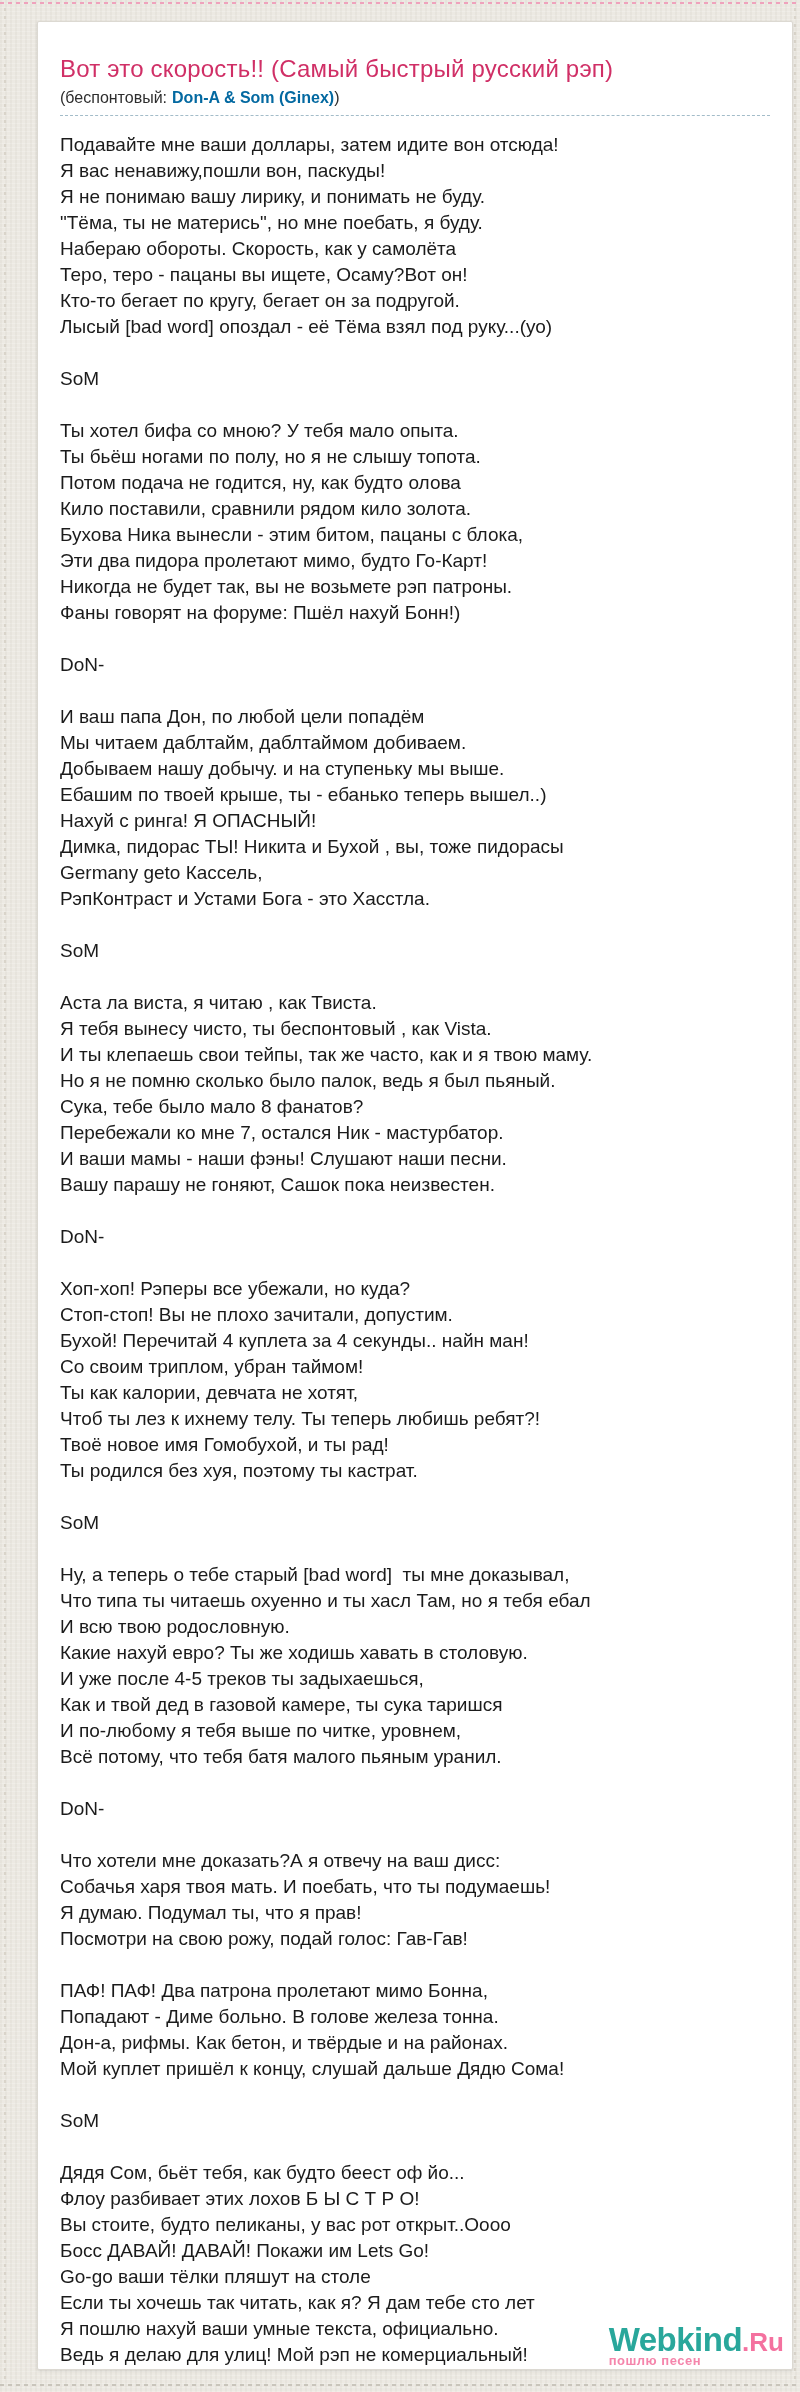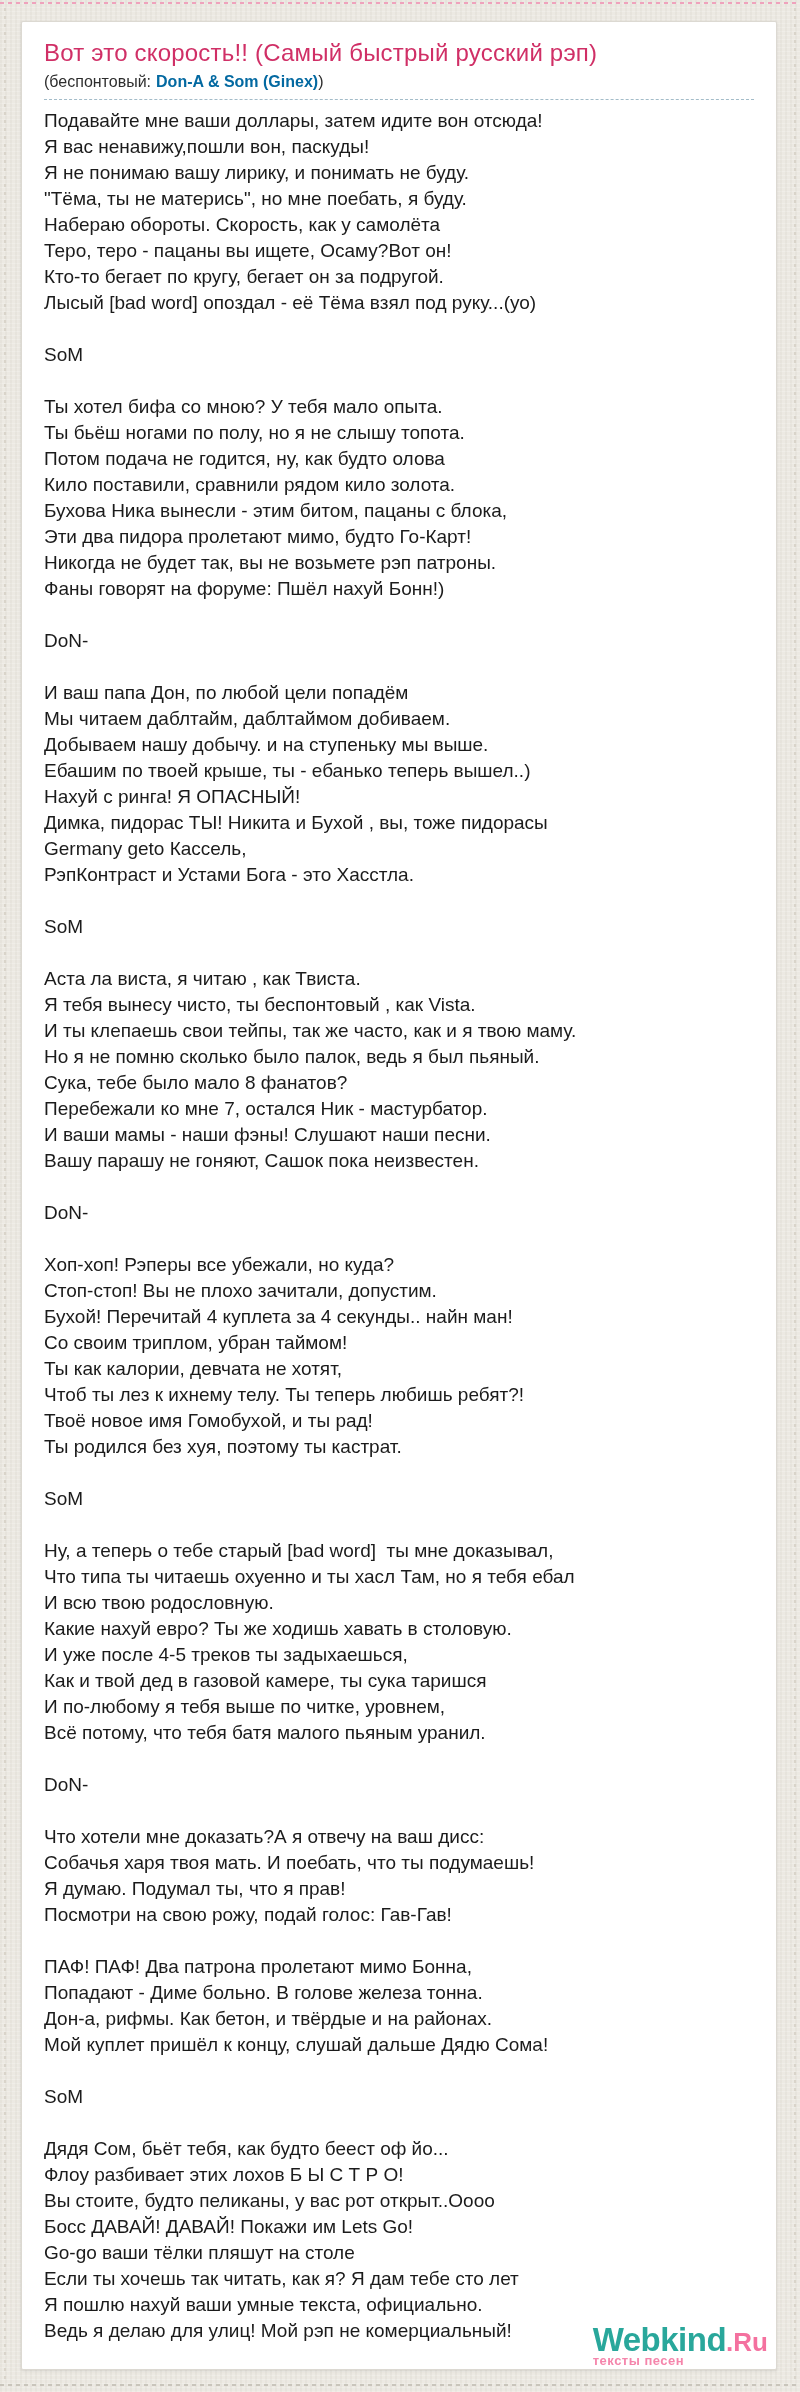--- a/index.html
+++ b/index.html
@@ -25,27 +25,27 @@
   }
   .edge {
     position: absolute; top: 8px; height: 2372px; width: 2px;
     background: repeating-linear-gradient(180deg, #d9d4ca 0 3px, rgba(0,0,0,0) 3px 8px);
   }
   .edge-left  { left: 4px; }
   .edge-right { right: 4px; }
 
   .card {
     position: absolute;
-    left: 21px; top: 21px;
+    left: 37px; top: 21px;
     width: 756px; height: 2349px;
     background: #ffffff;
     border: 1px solid #dcd9d2;
     border-radius: 2px;
     box-shadow: 0 1px 3px rgba(0,0,0,0.10);
-    padding: 16px 22px 0 22px;
+    padding: 32px 22px 0 22px;
   }
   .title {
     font-size: 24px;
     font-weight: 400;
     line-height: 30px;
     color: #d02f66;
     letter-spacing: 0.2px;
   }
   .artist-line {
     margin-top: 4px;
@@ -59,21 +59,21 @@
     text-decoration: none;
     cursor: pointer;
     font-weight: bold;
   }
   .divider {
     margin-top: 7px;
     border-bottom: 1px dashed #a3bcc9;
     height: 0;
   }
   .lyrics {
-    margin-top: 8px;
+    margin-top: 16px;
     font-size: 19px;
     line-height: 26px;
     color: #1b1b1b;
     white-space: pre-wrap;
   }
   .logo {
     position: absolute;
     right: 8px; bottom: 2px;
     line-height: 1;
     cursor: pointer;
@@ -191,17 +191,17 @@
 Флоу разбивает этих лохов Б Ы С Т Р О!
 Вы стоите, будто пеликаны, у вас рот открыт..Оооо
 Босс ДАВАЙ! ДАВАЙ! Покажи им Lets Go!
 Go-go ваши тёлки пляшут на столе
 Если ты хочешь так читать, как я? Я дам тебе сто лет
 Я пошлю нахуй ваши умные текста, официально.
 Ведь я делаю для улиц! Мой рэп не комерциальный!</div>
 
   <div class="logo">
     <div class="logo-row"><span class="logo-main">Webkind</span><span class="logo-ru">.Ru</span></div>
-    <div class="logo-tagline">тексты песен</div>
+    <div class="logo-tagline">пошлю песен</div>
   </div>
 </div>
 
 <div class="dotted-bottom"></div>
 
 </body></html>

